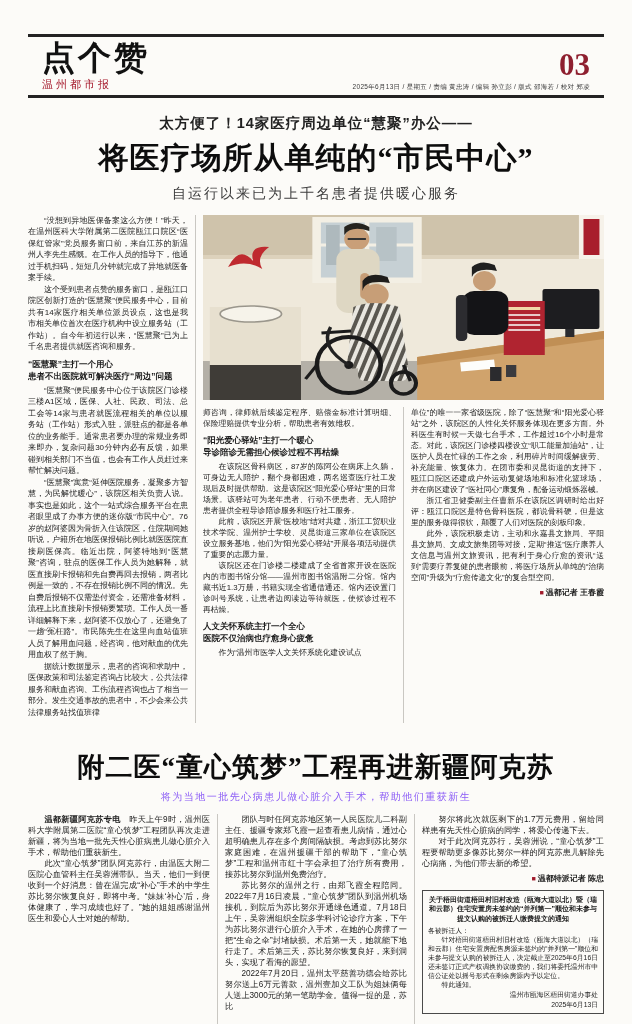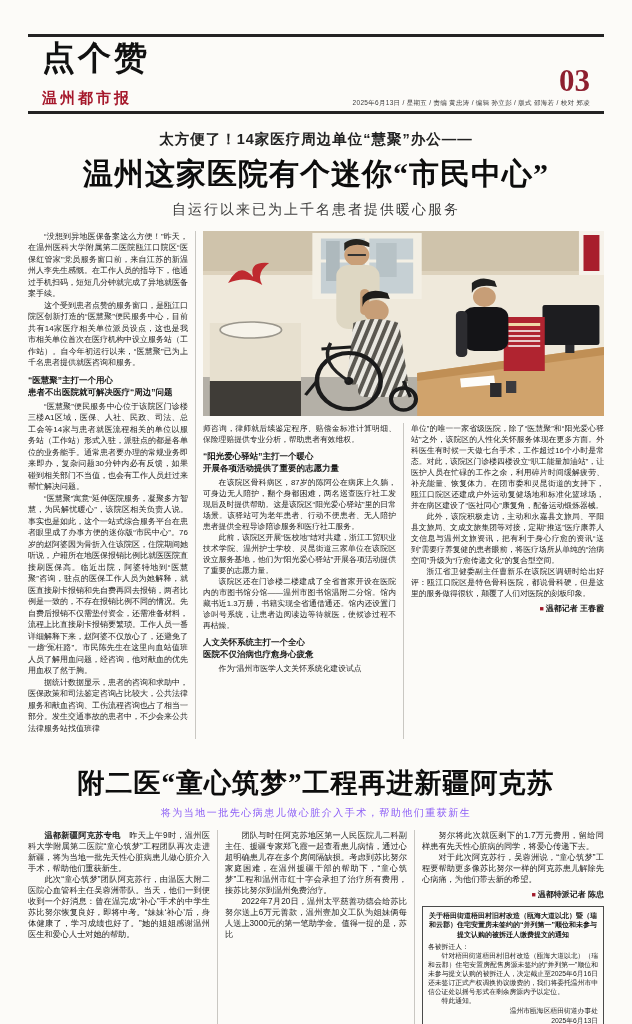--- a/index.html
+++ b/index.html
@@ -8,21 +8,21 @@
     position:relative; width:632px; height:1024px; margin:0 auto;
     background:#fcfbf8; overflow:hidden; color:#1c1c1c;
     font-family:"Liberation Sans", sans-serif;
   }
   .inner { padding:34px 28px 0 28px; }
 
   
   .rule { background:#232323; height:3px; }
   .hd-row { display:flex; justify-content:space-between; align-items:flex-end; padding:4px 14px 3px 14px; }
   .section-title { font-family:"Liberation Serif", serif; font-weight:900; font-size:33px; letter-spacing:3px; color:#111; line-height:1.05; }
-  .paper-name { color:#a5182b; font-weight:bold; font-size:15px; letter-spacing:3px; margin-top:13px; }
+  .paper-name { color:#a5182b; font-weight:normal; font-size:11px; letter-spacing:3px; margin-top:1px; }
   .hd-right { text-align:right; }
   .page-number { font-family:"Liberation Serif", serif; font-weight:bold; font-size:31px; color:#8e1f2f; line-height:1; }
   .date-line { font-size:6.5px; color:#3a3a3a; margin-top:3px; letter-spacing:.3px; }
 
   
   .a1-head { text-align:center; margin-top:16px; }
   .kicker { font-size:14.5px; font-weight:bold; color:#222; letter-spacing:1px; }
   .headline1 { font-family:"Liberation Serif", serif; font-weight:900; font-size:30px; letter-spacing:1px; color:#0d0d0d; margin-top:5px; }
   .subtitle1 { font-size:14px; color:#3d3d3d; letter-spacing:2px; margin-top:6px; }
 
@@ -75,21 +75,21 @@
           <div class="page-number">03</div>
           <div class="date-line">2025年6月13日 / 星期五 / 责编 黄忠涛 / 编辑 孙立彭 / 版式 邵海若 / 校对 郑凌</div>
         </div>
       </div>
       <div class="rule"></div>
     </header>
 
     <article>
       <div class="a1-head">
         <div class="kicker">太方便了！14家医疗周边单位“慧聚”办公——</div>
-        <h1 class="headline1">温州这家医院有个迷你“市民中心”</h1>
+        <h1 class="headline1">将医疗场所从单纯的“市民中心”</h1>
         <div class="subtitle1">自运行以来已为上千名患者提供暖心服务</div>
       </div>
 
       <div class="a1-body">
 
         <div class="colA">
           <p>“没想到异地医保备案这么方便！”昨天，在温州医科大学附属第二医院瓯江口院区“医保红管家”党员服务窗口前，来自江苏的新温州人李先生感慨。在工作人员的指导下，他通过手机扫码，短短几分钟就完成了异地就医备案手续。</p>
           <p>这个受到患者点赞的服务窗口，是瓯江口院区创新打造的“医慧聚”便民服务中心，目前共有14家医疗相关单位派员设点，这也是我市相关单位首次在医疗机构中设立服务站（工作站）。自今年初运行以来，“医慧聚”已为上千名患者提供就医咨询和服务。</p>
           <div class="subhead">
             <p>“医慧聚”主打一个用心</p>
@@ -175,38 +175,38 @@
               <path d="M112 112 q-10 20 16 38" stroke="#222" stroke-width="3" fill="none"></path>
             </svg>
           </div>
 
           <div class="two-cols">
 
             <div class="colB">
               <p class="noindent">师咨询，律师就后续鉴定程序、赔偿金标准计算明细、保险理赔提供专业分析，帮助患者有效维权。</p>
               <div class="subhead">
                 <p>“阳光爱心驿站”主打一个暖心</p>
-                <p>开展各项活动提供了重要的志愿力量</p>
+                <p>导诊陪诊无需担心候诊过程不再枯燥</p>
               </div>
               <p>在该院区骨科病区，87岁的陈阿公在病床上久躺，可身边无人陪护，翻个身都困难，两名巡查医疗社工发现后及时提供帮助。这是该院区“阳光爱心驿站”里的日常场景。该驿站可为老年患者、行动不便患者、无人陪护患者提供全程导诊陪诊服务和医疗社工服务。</p>
               <p>此前，该院区开展“医校地”结对共建，浙江工贸职业技术学院、温州护士学校、灵昆街道三家单位在该院区设立服务基地，他们为“阳光爱心驿站”开展各项活动提供了重要的志愿力量。</p>
               <p>该院区还在门诊楼二楼建成了全省首家开设在医院内的市图书馆分馆——温州市图书馆温附二分馆。馆内藏书近1.3万册，书籍实现全省通借通还。馆内还设置门诊叫号系统，让患者边阅读边等待就医，使候诊过程不再枯燥。</p>
               <div class="subhead">
                 <p>人文关怀系统主打一个全心</p>
                 <p>医院不仅治病也疗愈身心疲惫</p>
               </div>
               <p>作为“温州市医学人文关怀系统化建设试点</p>
             </div>
 
             <div class="vdiv"></div>
 
             <div class="colB">
               <p class="noindent">单位”的唯一一家省级医院，除了“医慧聚”和“阳光爱心驿站”之外，该院区的人性化关怀服务体现在更多方面。外科医生有时候一天做七台手术，工作超过16个小时是常态。对此，该院区门诊楼四楼设立“职工能量加油站”，让医护人员在忙碌的工作之余，利用碎片时间缓解疲劳、补充能量、恢复体力。在团市委和灵昆街道的支持下，瓯江口院区还建成户外运动复健场地和标准化篮球场，并在病区建设了“医社同心”康复角，配备运动锻炼器械。</p>
+              <p>浙江省卫健委副主任曹新乐在该院区调研时给出好评：瓯江口院区是特色骨科医院，都说骨科硬，但是这里的服务做得很软，颠覆了人们对医院的刻板印象。</p>
               <p>此外，该院积极走访，主动和永嘉县文旅局、平阳县文旅局、文成文旅集团等对接，定期“推送”医疗康养人文信息与温州文旅资讯，把有利于身心疗愈的资讯“送到”需要疗养复健的患者眼前，将医疗场所从单纯的“治病空间”升级为“疗愈传递文化”的复合型空间。</p>
-              <p>浙江省卫健委副主任曹新乐在该院区调研时给出好评：瓯江口院区是特色骨科医院，都说骨科硬，但是这里的服务做得很软，颠覆了人们对医院的刻板印象。</p>
               <div class="byline">
                 <span class="sq">■</span><span>温都记者 王春霞</span>
               </div>
             </div>
           </div>
         </div>
       </div>
     </article>
 
     <article>
@@ -219,20 +219,21 @@
 
         <div class="colC">
           <p><span class="lead-tag">温都新疆阿克苏专电</span>　<span>昨天上午9时，温州医科大学附属第二医院“童心筑梦”工程团队再次走进新疆，将为当地一批先天性心脏病患儿做心脏介入手术，帮助他们重获新生。</span></p>
           <p>此次“童心筑梦”团队阿克苏行，由温医大附二医院心血管科主任吴蓉洲带队。当天，他们一到便收到一个好消息：曾在温完成“补心”手术的中学生苏比努尔恢复良好，即将中考。“妹妹‘补心’后，身体健康了，学习成绩也好了。”她的姐姐感谢温州医生和爱心人士对她的帮助。</p>
         </div>
 
         <div class="vdiv"></div>
 
         <div class="colC">
           <p class="noindent">团队与时任阿克苏地区第一人民医院儿二科副主任、援疆专家郑飞霞一起查看患儿病情，通过心超明确患儿存在多个房间隔缺损。考虑到苏比努尔家庭困难，在温州援疆干部的帮助下，“童心筑梦”工程和温州市红十字会承担了治疗所有费用，接苏比努尔到温州免费治疗。</p>
+          <p>苏比努尔的温州之行，由郑飞霞全程陪同。2022年7月16日凌晨，“童心筑梦”团队到温州机场接机，到院后为苏比努尔开通绿色通道。7月18日上午，吴蓉洲组织全院多学科讨论诊疗方案，下午为苏比努尔进行心脏介入手术，在她的心房撑了一把“生命之伞”封堵缺损。术后第一天，她就能下地行走了。术后第三天，苏比努尔恢复良好，来到洞头，实现了看海的愿望。</p>
           <p>2022年7月20日，温州太平慈善功德会给苏比努尔送上6万元善款，温州壹加义工队为姐妹俩每人送上3000元的第一笔助学金。值得一提的是，苏比</p>
         </div>
 
         <div class="vdiv"></div>
 
         <div class="colC">
           <p class="noindent">努尔将此次就医剩下的1.7万元费用，留给同样患有先天性心脏病的同学，将爱心传递下去。</p>
           <p>对于此次阿克苏行，吴蓉洲说，“童心筑梦”工程要帮助更多像苏比努尔一样的阿克苏患儿解除先心病痛，为他们带去新的希望。</p>
           <div class="byline">
             <span class="sq">■</span><span>温都特派记者 陈忠</span>

